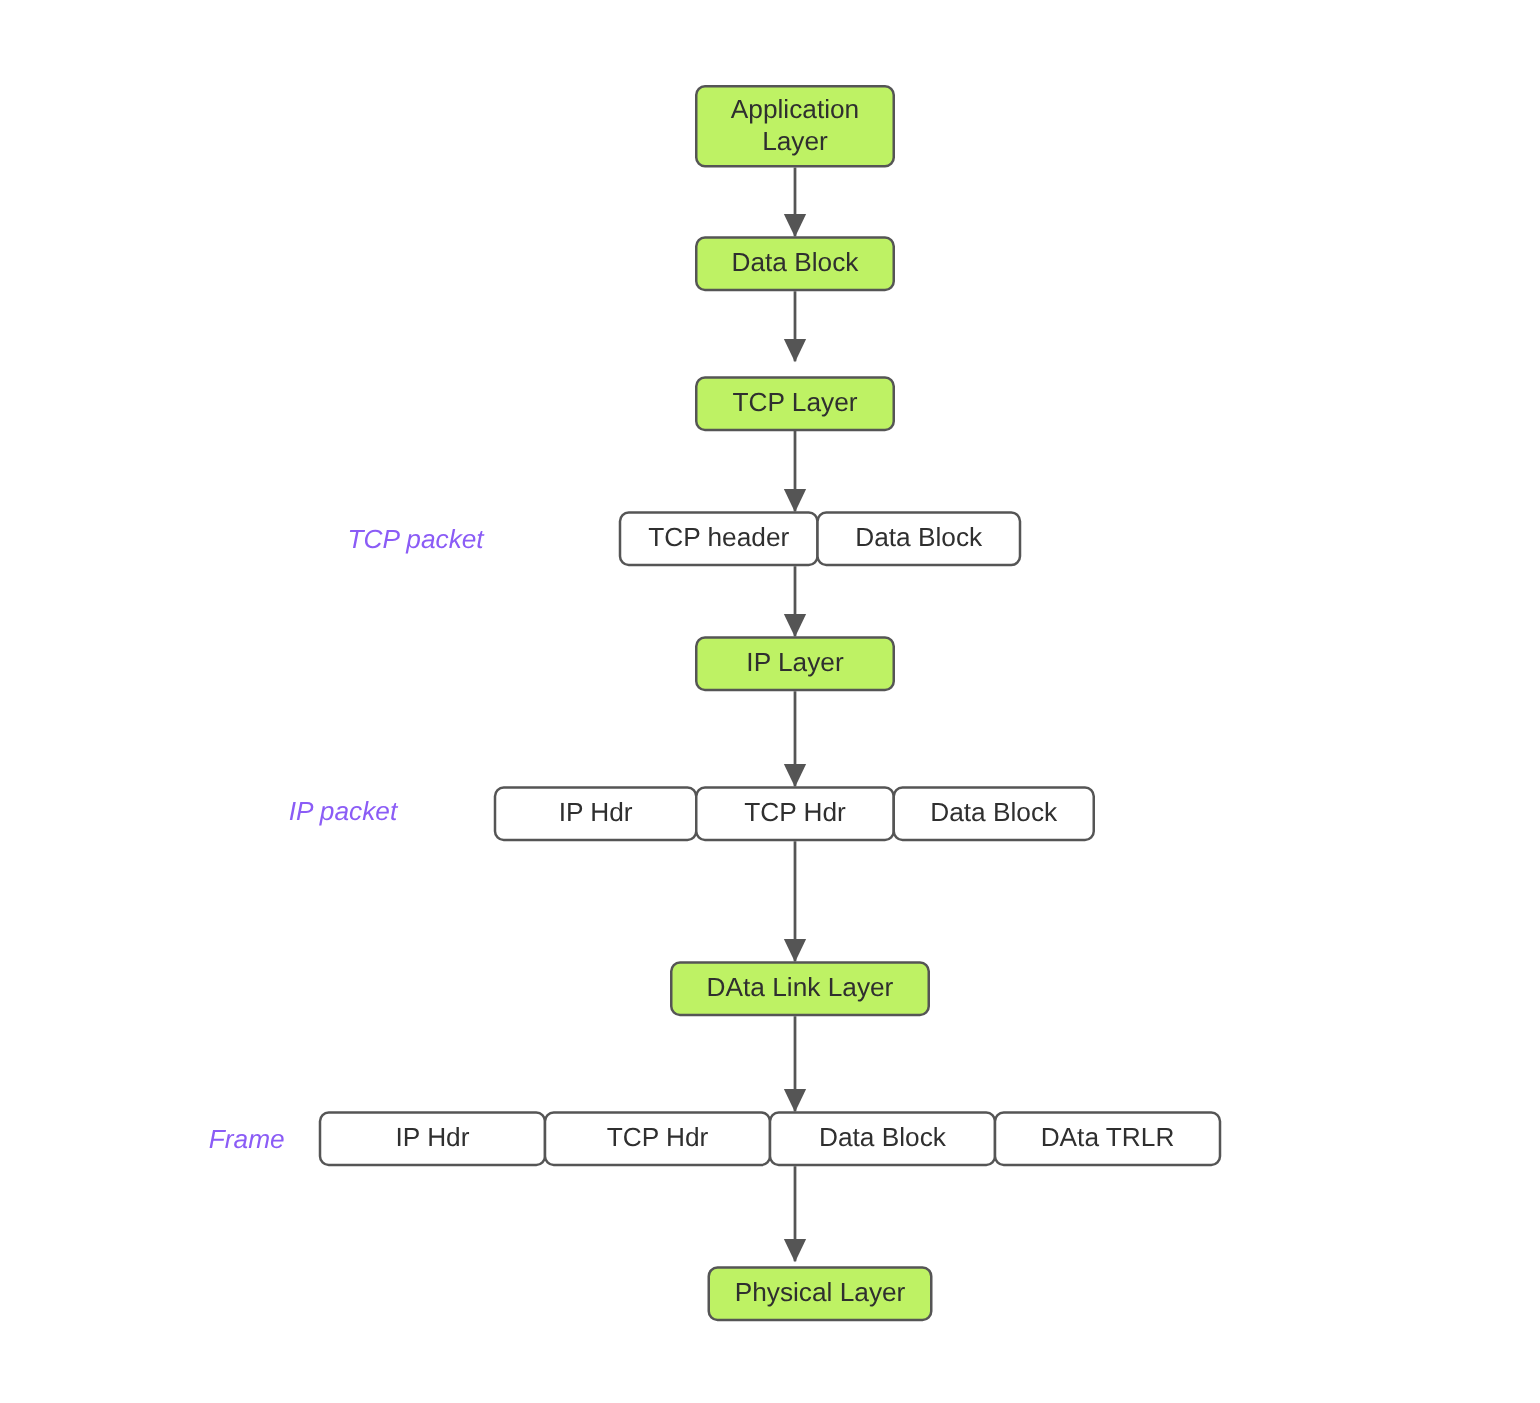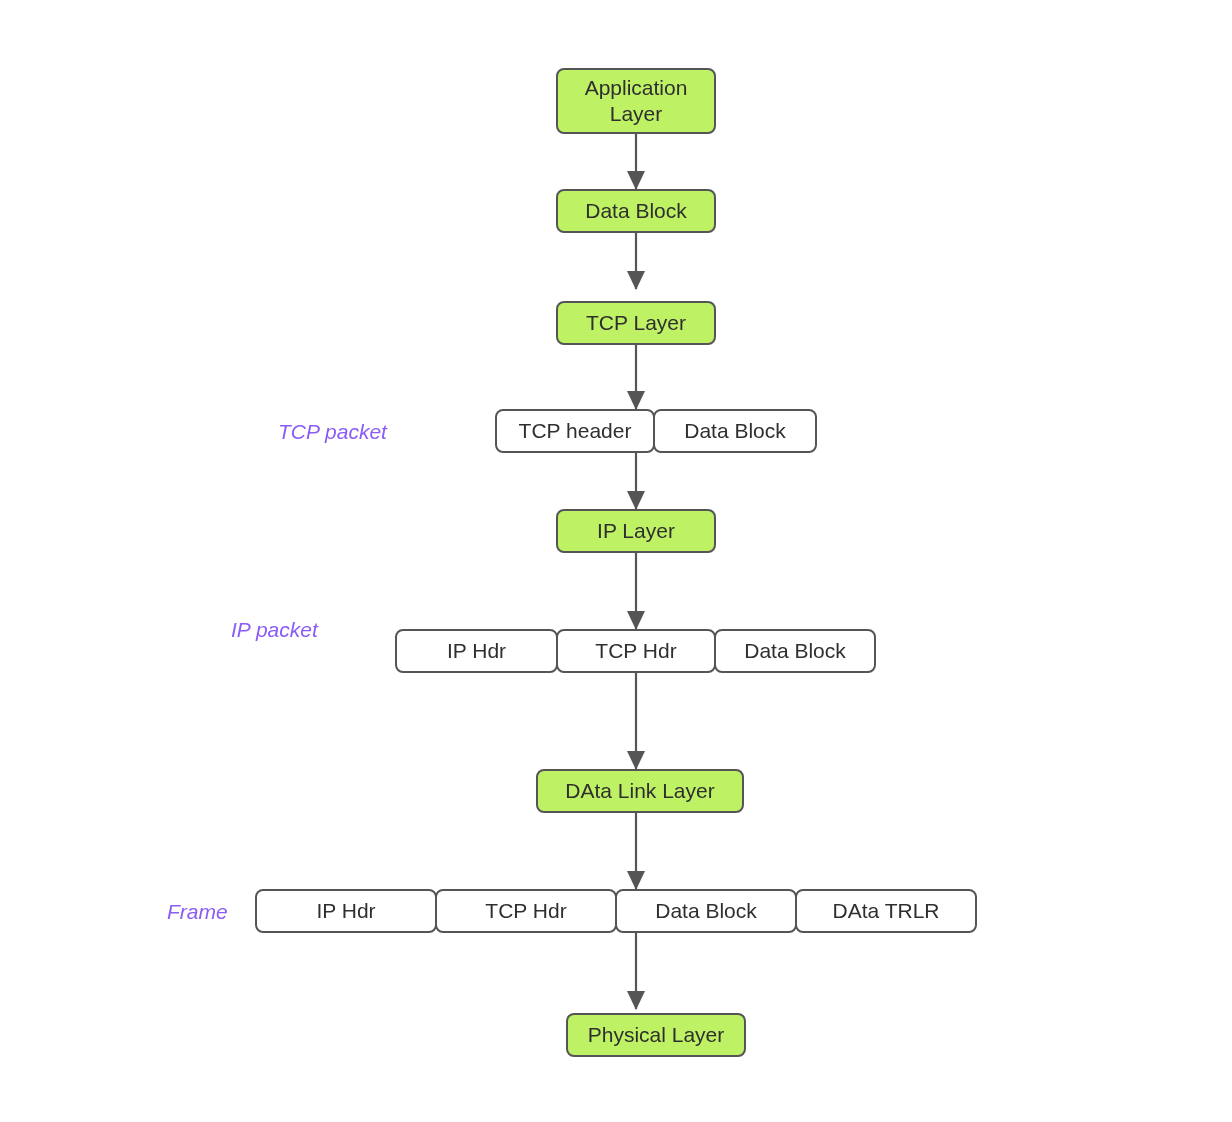--- a/index.html
+++ b/index.html
@@ -118,21 +118,21 @@
       <div class="node" style="left: 556px; top: 189px; width: 160px; height: 44px;">Data Block</div>
       <div class="node" style="left: 556px; top: 289px; width: 160px; height: 44px; margin-top: 12px;">TCP Layer</div>
       <div class="node" style="left: 556px; top: 509px; width: 160px; height: 44px;">IP Layer</div>
       <div class="node" style="left: 536px; top: 769px; width: 208px; height: 44px;">DAta Link Layer</div>
       <div class="node" style="left: 566px; top: 1013px; width: 180px; height: 44px;">Physical Layer</div>
       <div class="row-label" style="left: 278px; top: 410px; width: 180px; height: 44px;">TCP packet</div>
       <div class="packet-row" style="left: 495px; top: 409px; height: 44px;">
         <div class="seg" style="width: 160px;">TCP header</div>
         <div class="seg" style="width: 164px;">Data Block</div>
       </div>
-      <div class="row-label" style="left: 231px; top: 608px; width: 180px; height: 44px;">IP packet</div>
+      <div class="row-label" style="left: 231px; top: 628px; width: 180px; height: 44px;">IP packet</div>
       <div class="packet-row" style="left: 395px; top: 629px; height: 44px;">
         <div class="seg" style="width: 163px;">IP Hdr</div>
         <div class="seg" style="width: 160px;">TCP Hdr</div>
         <div class="seg" style="width: 162px;">Data Block</div>
       </div>
       <div class="row-label" style="left: 167px; top: 890px; width: 180px; height: 44px;">Frame</div>
       <div class="packet-row" style="left: 255px; top: 889px; height: 44px;">
         <div class="seg" style="width: 182px;">IP Hdr</div>
         <div class="seg" style="width: 182px;">TCP Hdr</div>
         <div class="seg" style="width: 182px;">Data Block</div>

